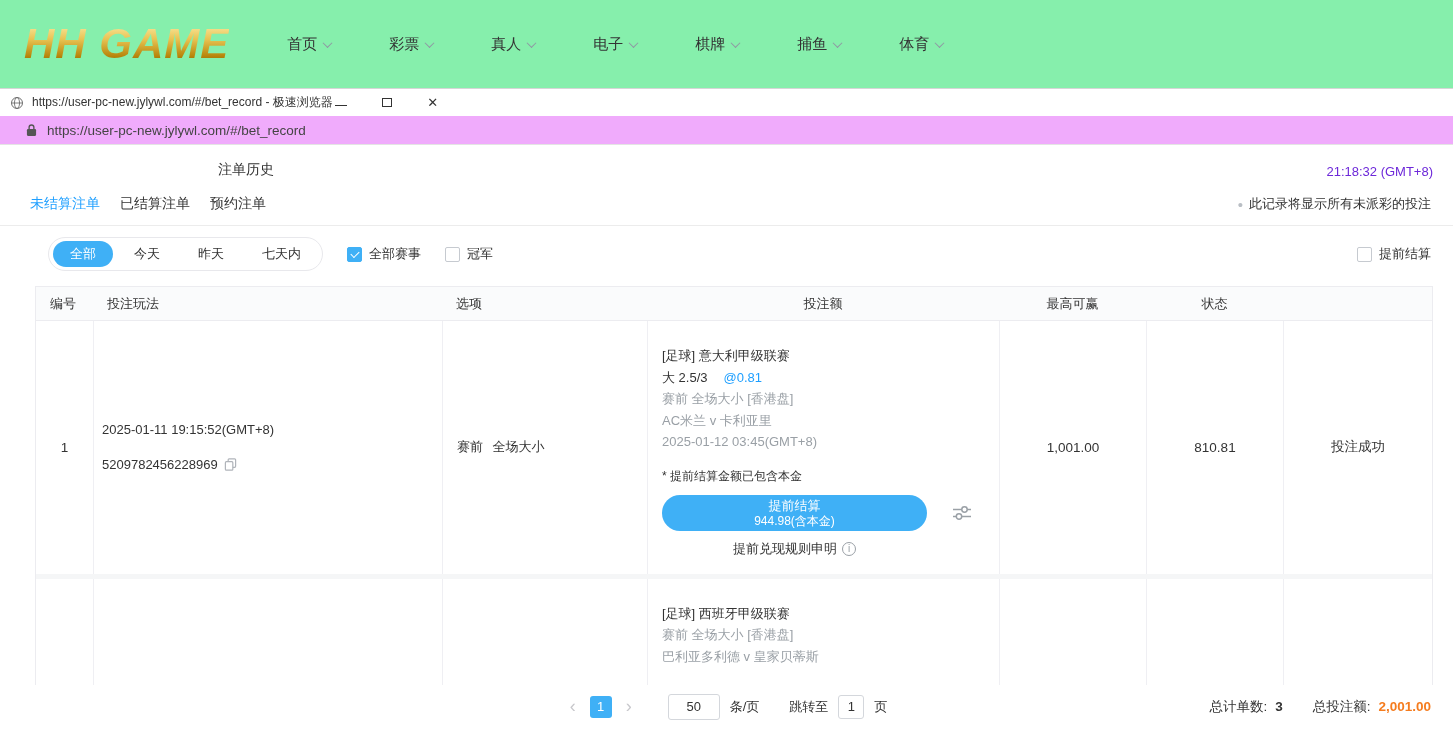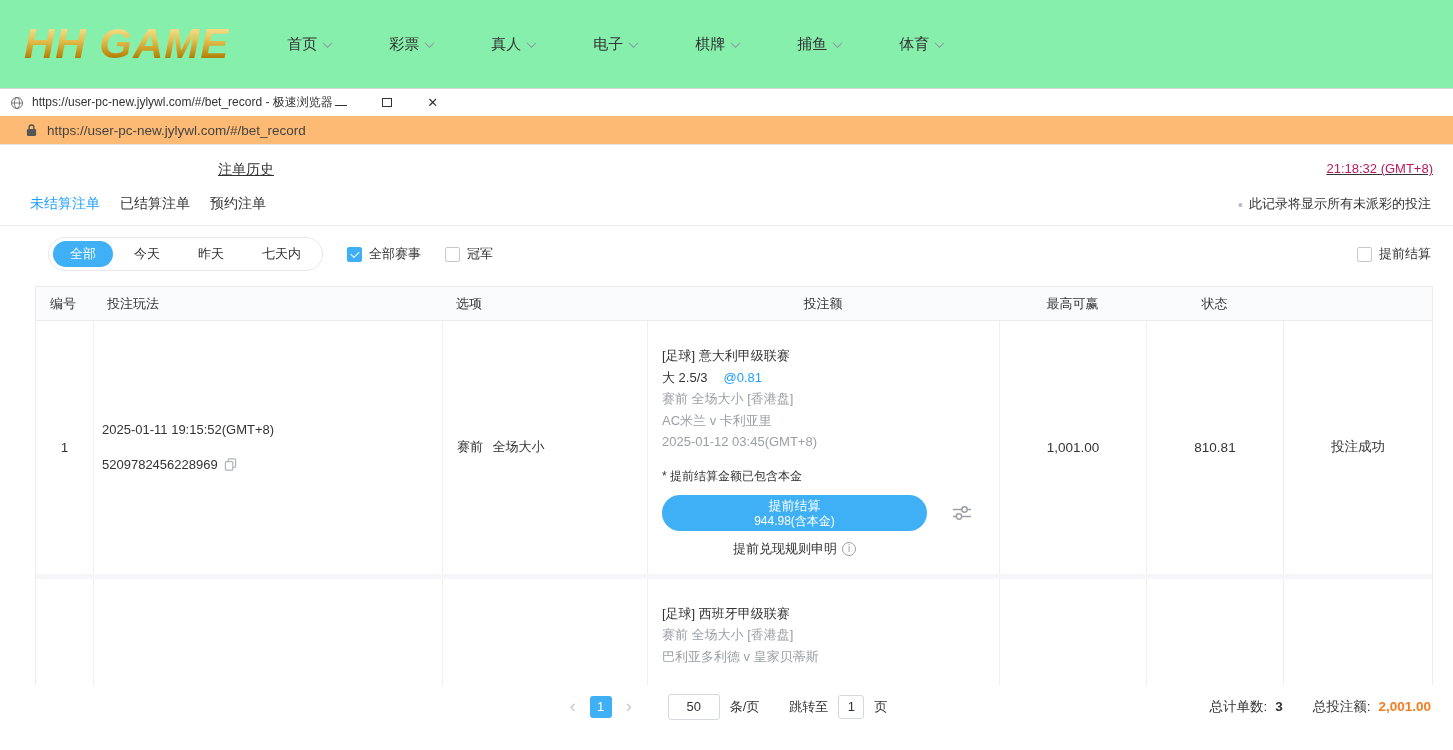--- a/index.html
+++ b/index.html
@@ -17,25 +17,25 @@
   .chev-down { width:7px; height:7px; border-right:1.5px solid #8f98a3; border-bottom:1.5px solid #8f98a3; transform:rotate(45deg) translate(-1px,-1px); }
 
   
   .titlebar { height:28px; border-top:1px solid #d6d6d6; background:#fff; display:flex; align-items:center; justify-content:flex-start; padding:0 14px 0 10px; }
   .tab-info { display:flex; align-items:center; gap:8px; font-size:12px; color:#333; }
   .win-controls { display:flex; align-items:center; gap:30px; }
   .win-btn { cursor:pointer; display:flex; align-items:center; justify-content:center; width:16px; height:16px; color:#333; font-size:13px; }
   .min-glyph { width:12px; border-bottom:1.5px solid #333; height:1px; margin-top:6px; }
   .max-glyph { width:10px; height:9px; border:1.2px solid #333; }
 
-  .urlbar { height:29px; display:flex; align-items:center; gap:10px; padding:0 14px 0 26px; border-bottom:1px solid #e4e4e4; font-size:13.5px; color:#444; background:#fdba74; }
-
-  
-  .page-head { display:flex; justify-content:space-between; align-items:flex-start; padding:16px 20px 14px 218px; font-size:14px; color:#333;text-decoration:underline; }
-  .page-time { font-size:13px; color:#be185d; }
+  .urlbar { height:29px; display:flex; align-items:center; gap:10px; padding:0 14px 0 26px; border-bottom:1px solid #e4e4e4; font-size:13.5px; color:#444; background:#f0abfc; }
+
+  
+  .page-head { display:flex; justify-content:space-between; align-items:flex-end; padding:16px 20px 14px 218px; font-size:14px; color:#333; }
+  .page-time { font-size:13px; color:#6d28d9; }
 
   
   .tabs-row { display:flex; align-items:center; gap:20px; padding:2px 22px 12px 30px; border-bottom:1px solid #ececec; }
   .tab { font-size:14px; color:#333; cursor:pointer; white-space:nowrap; }
   .tab.active { color:var(--accent,#1e9fff); }
   .tabs-note { margin-left:auto; display:flex; align-items:center; gap:6px; font-size:13px; color:#333; }
   .tabs-note .bullet { color:#b9bec4; font-size:15px; line-height:1; }
 
   
   .filter-row { display:flex; align-items:center; gap:24px; padding:11px 22px 11px 48px; }

